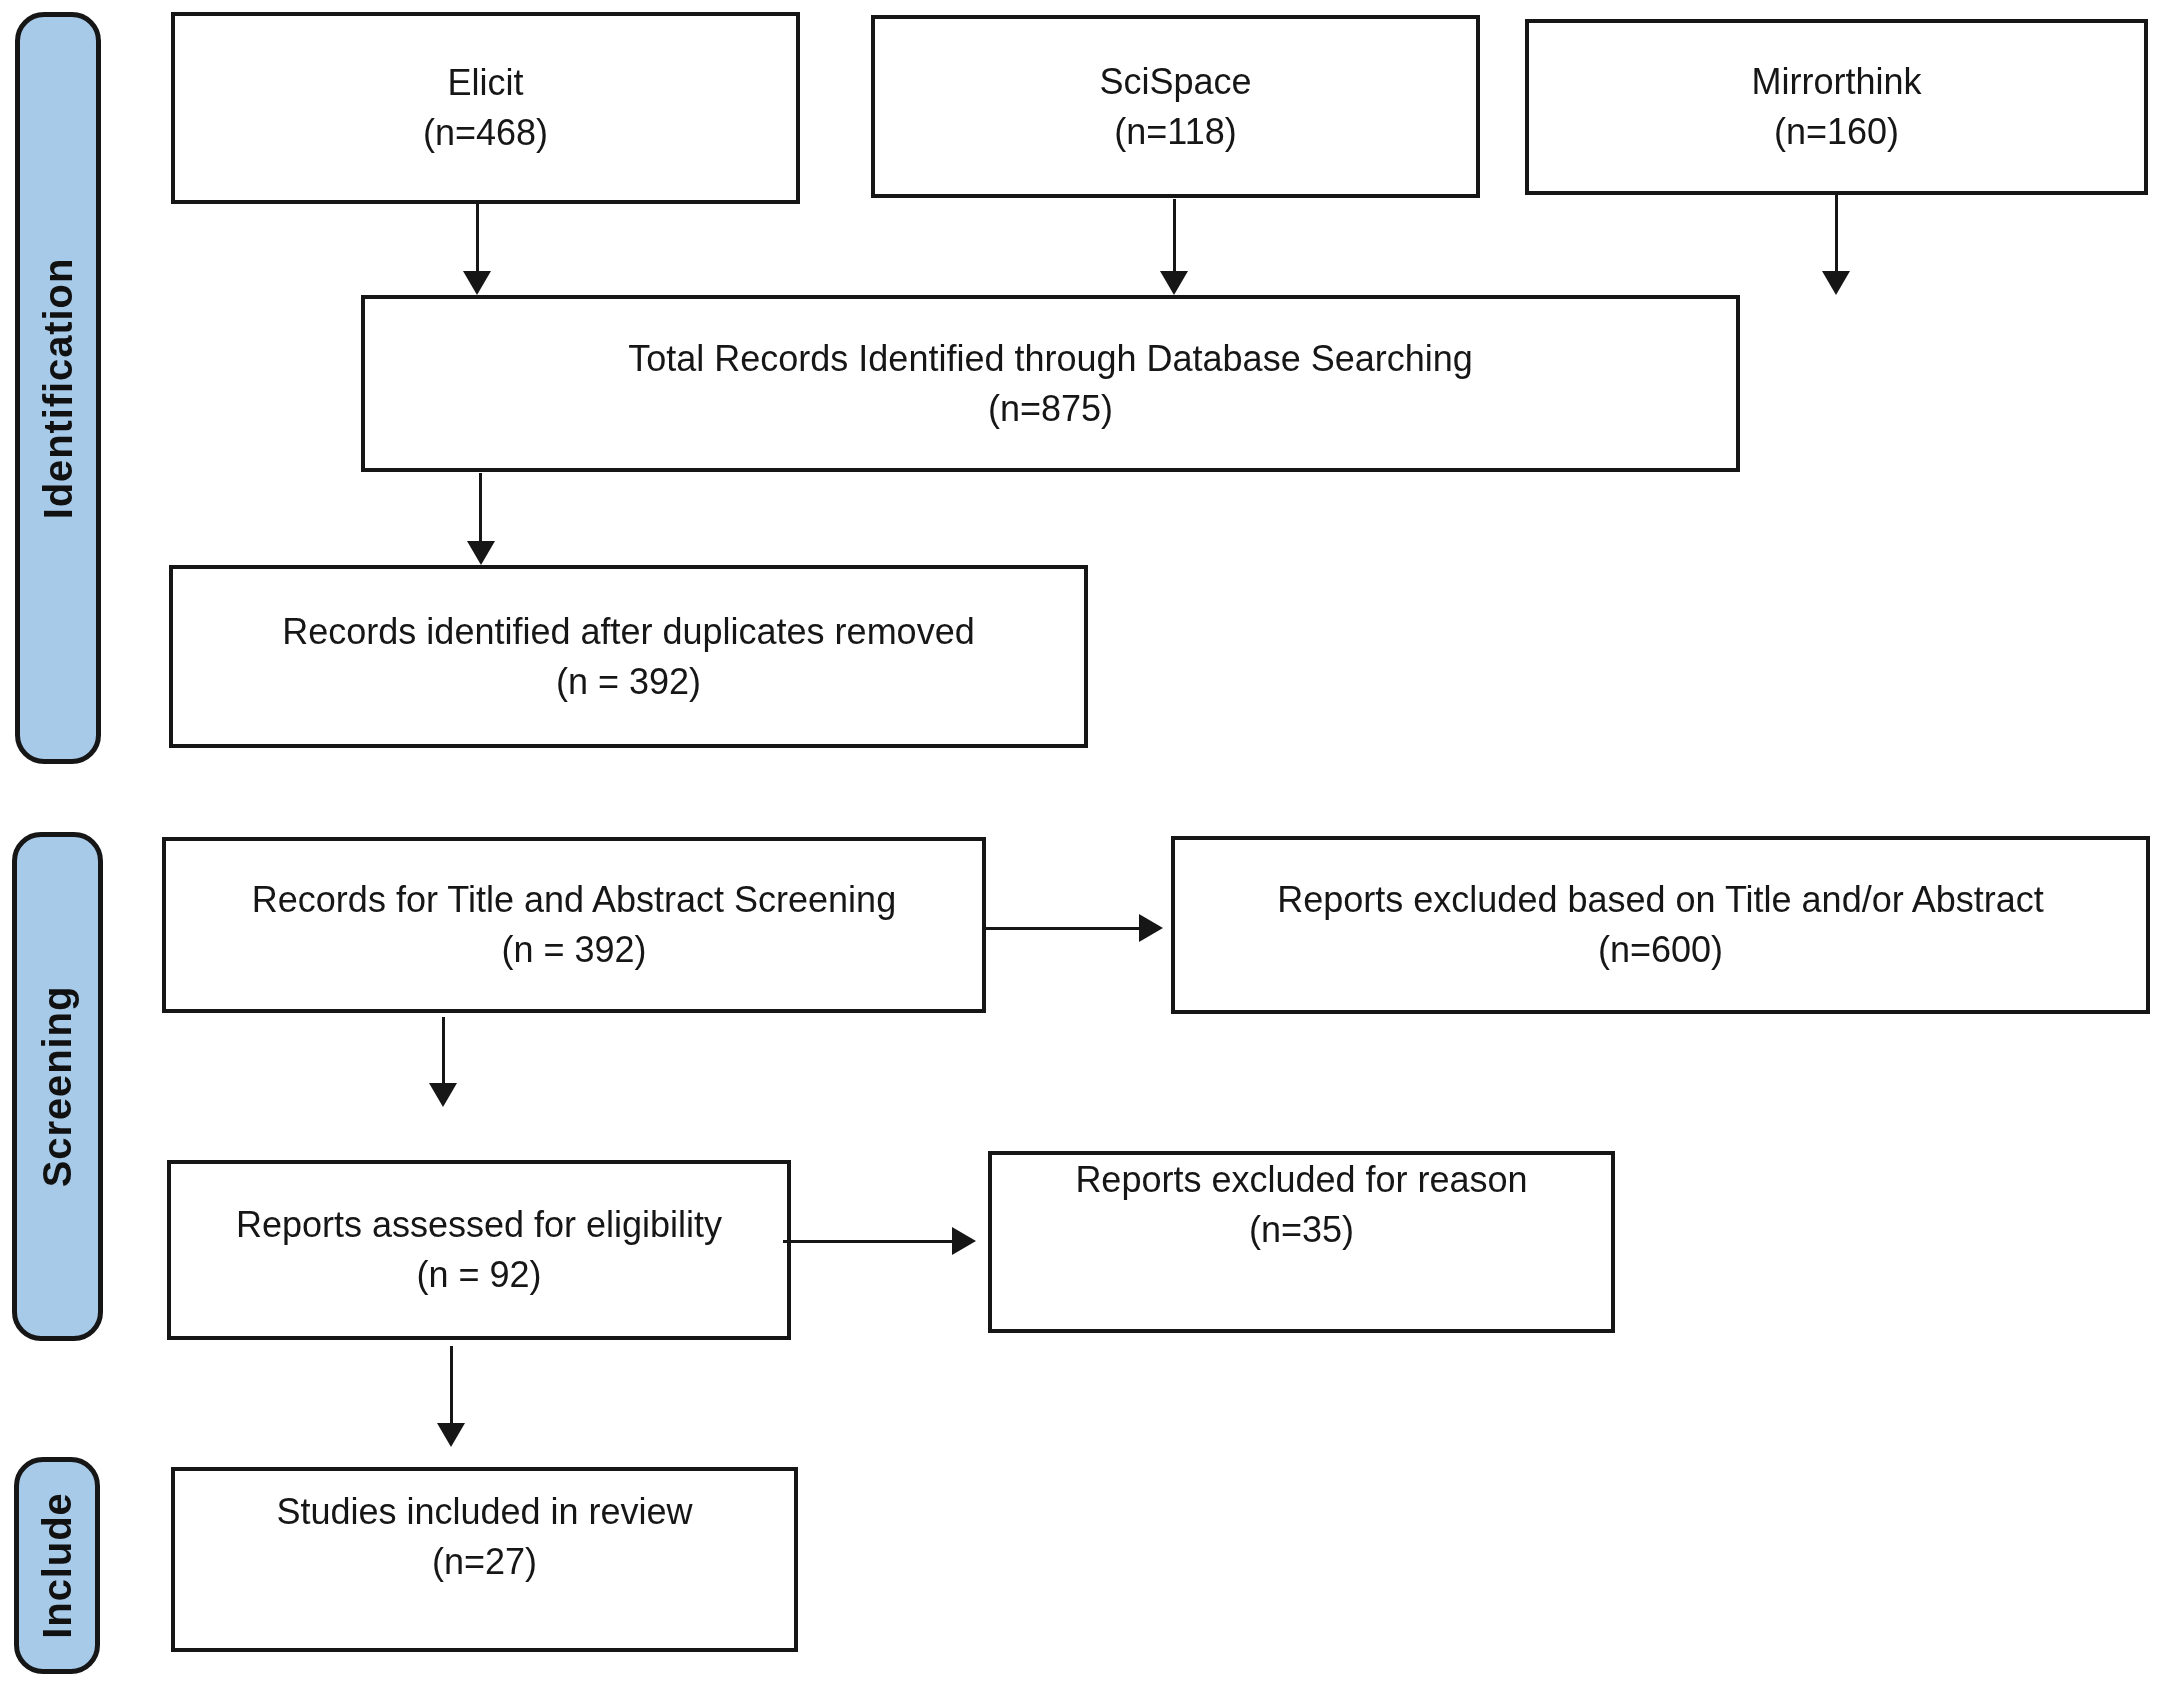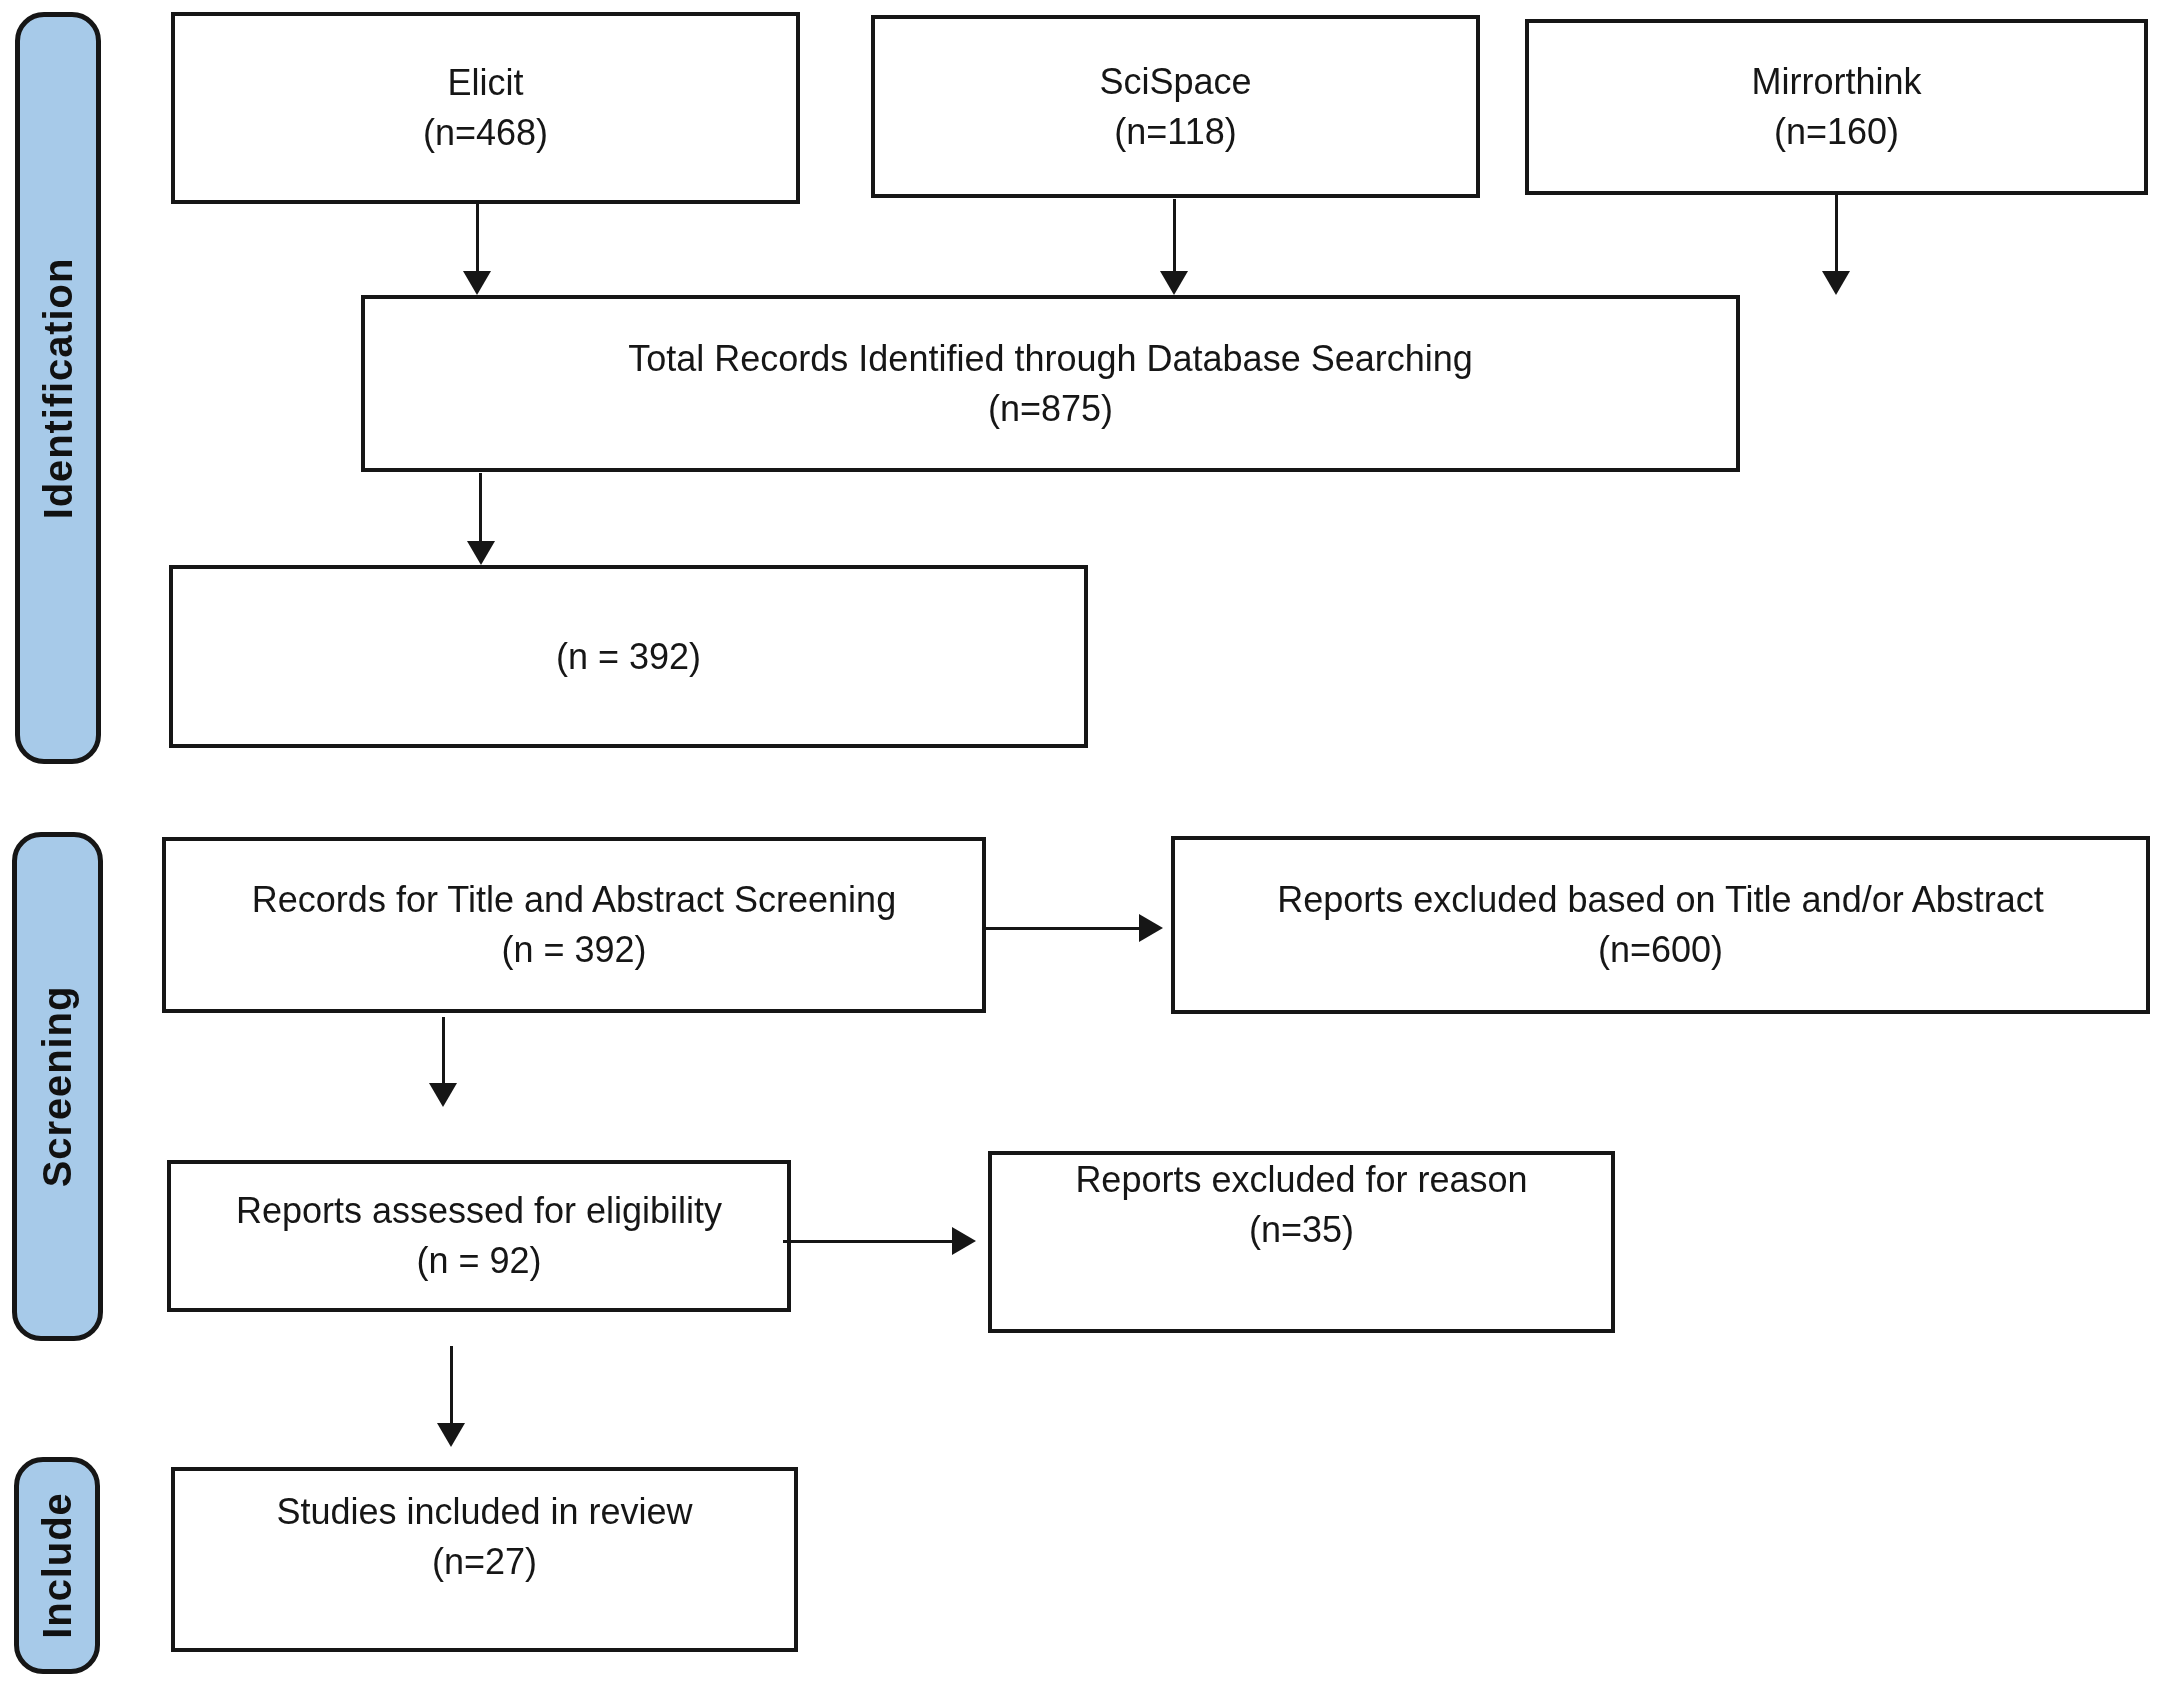--- a/index.html
+++ b/index.html
@@ -103,33 +103,34 @@
     <div class="bl">Mirrorthink</div>
     <div class="bl">(n=160)</div>
   </div>
 
   <div class="box" style="left:353px;top:295px;width:1379px;height:177px">
     <div class="bl">Total Records Identified through Database Searching</div>
     <div class="bl">(n=875)</div>
   </div>
 
   <div class="box" style="left:161px;top:565px;width:919px;height:183px">
+    <div class="bl">Records identified after duplicates removed</div>
     <div class="bl">(n = 392)</div>
   </div>
 
   <div class="box" style="left:154px;top:837px;width:824px;height:176px">
     <div class="bl">Records for Title and Abstract Screening</div>
     <div class="bl">(n = 392)</div>
   </div>
   <div class="box" style="left:1163px;top:836px;width:979px;height:178px">
     <div class="bl">Reports excluded based on Title and/or Abstract</div>
     <div class="bl">(n=600)</div>
   </div>
 
-  <div class="box" style="left:159px;top:1160px;width:624px;height:152px">
+  <div class="box" style="left:159px;top:1160px;width:624px;height:180px">
     <div class="bl">Reports assessed for eligibility</div>
     <div class="bl">(n = 92)</div>
   </div>
   <div class="box" style="left:980px;top:1151px;width:627px;height:182px;justify-content:flex-start;">
     <div class="bl">Reports excluded for reason</div>
     <div class="bl">(n=35)</div>
   </div>
 
   <div class="box" style="left:163px;top:1467px;width:627px;height:185px;justify-content:flex-start;padding-top:16px">
     <div class="bl">Studies included in review</div>

